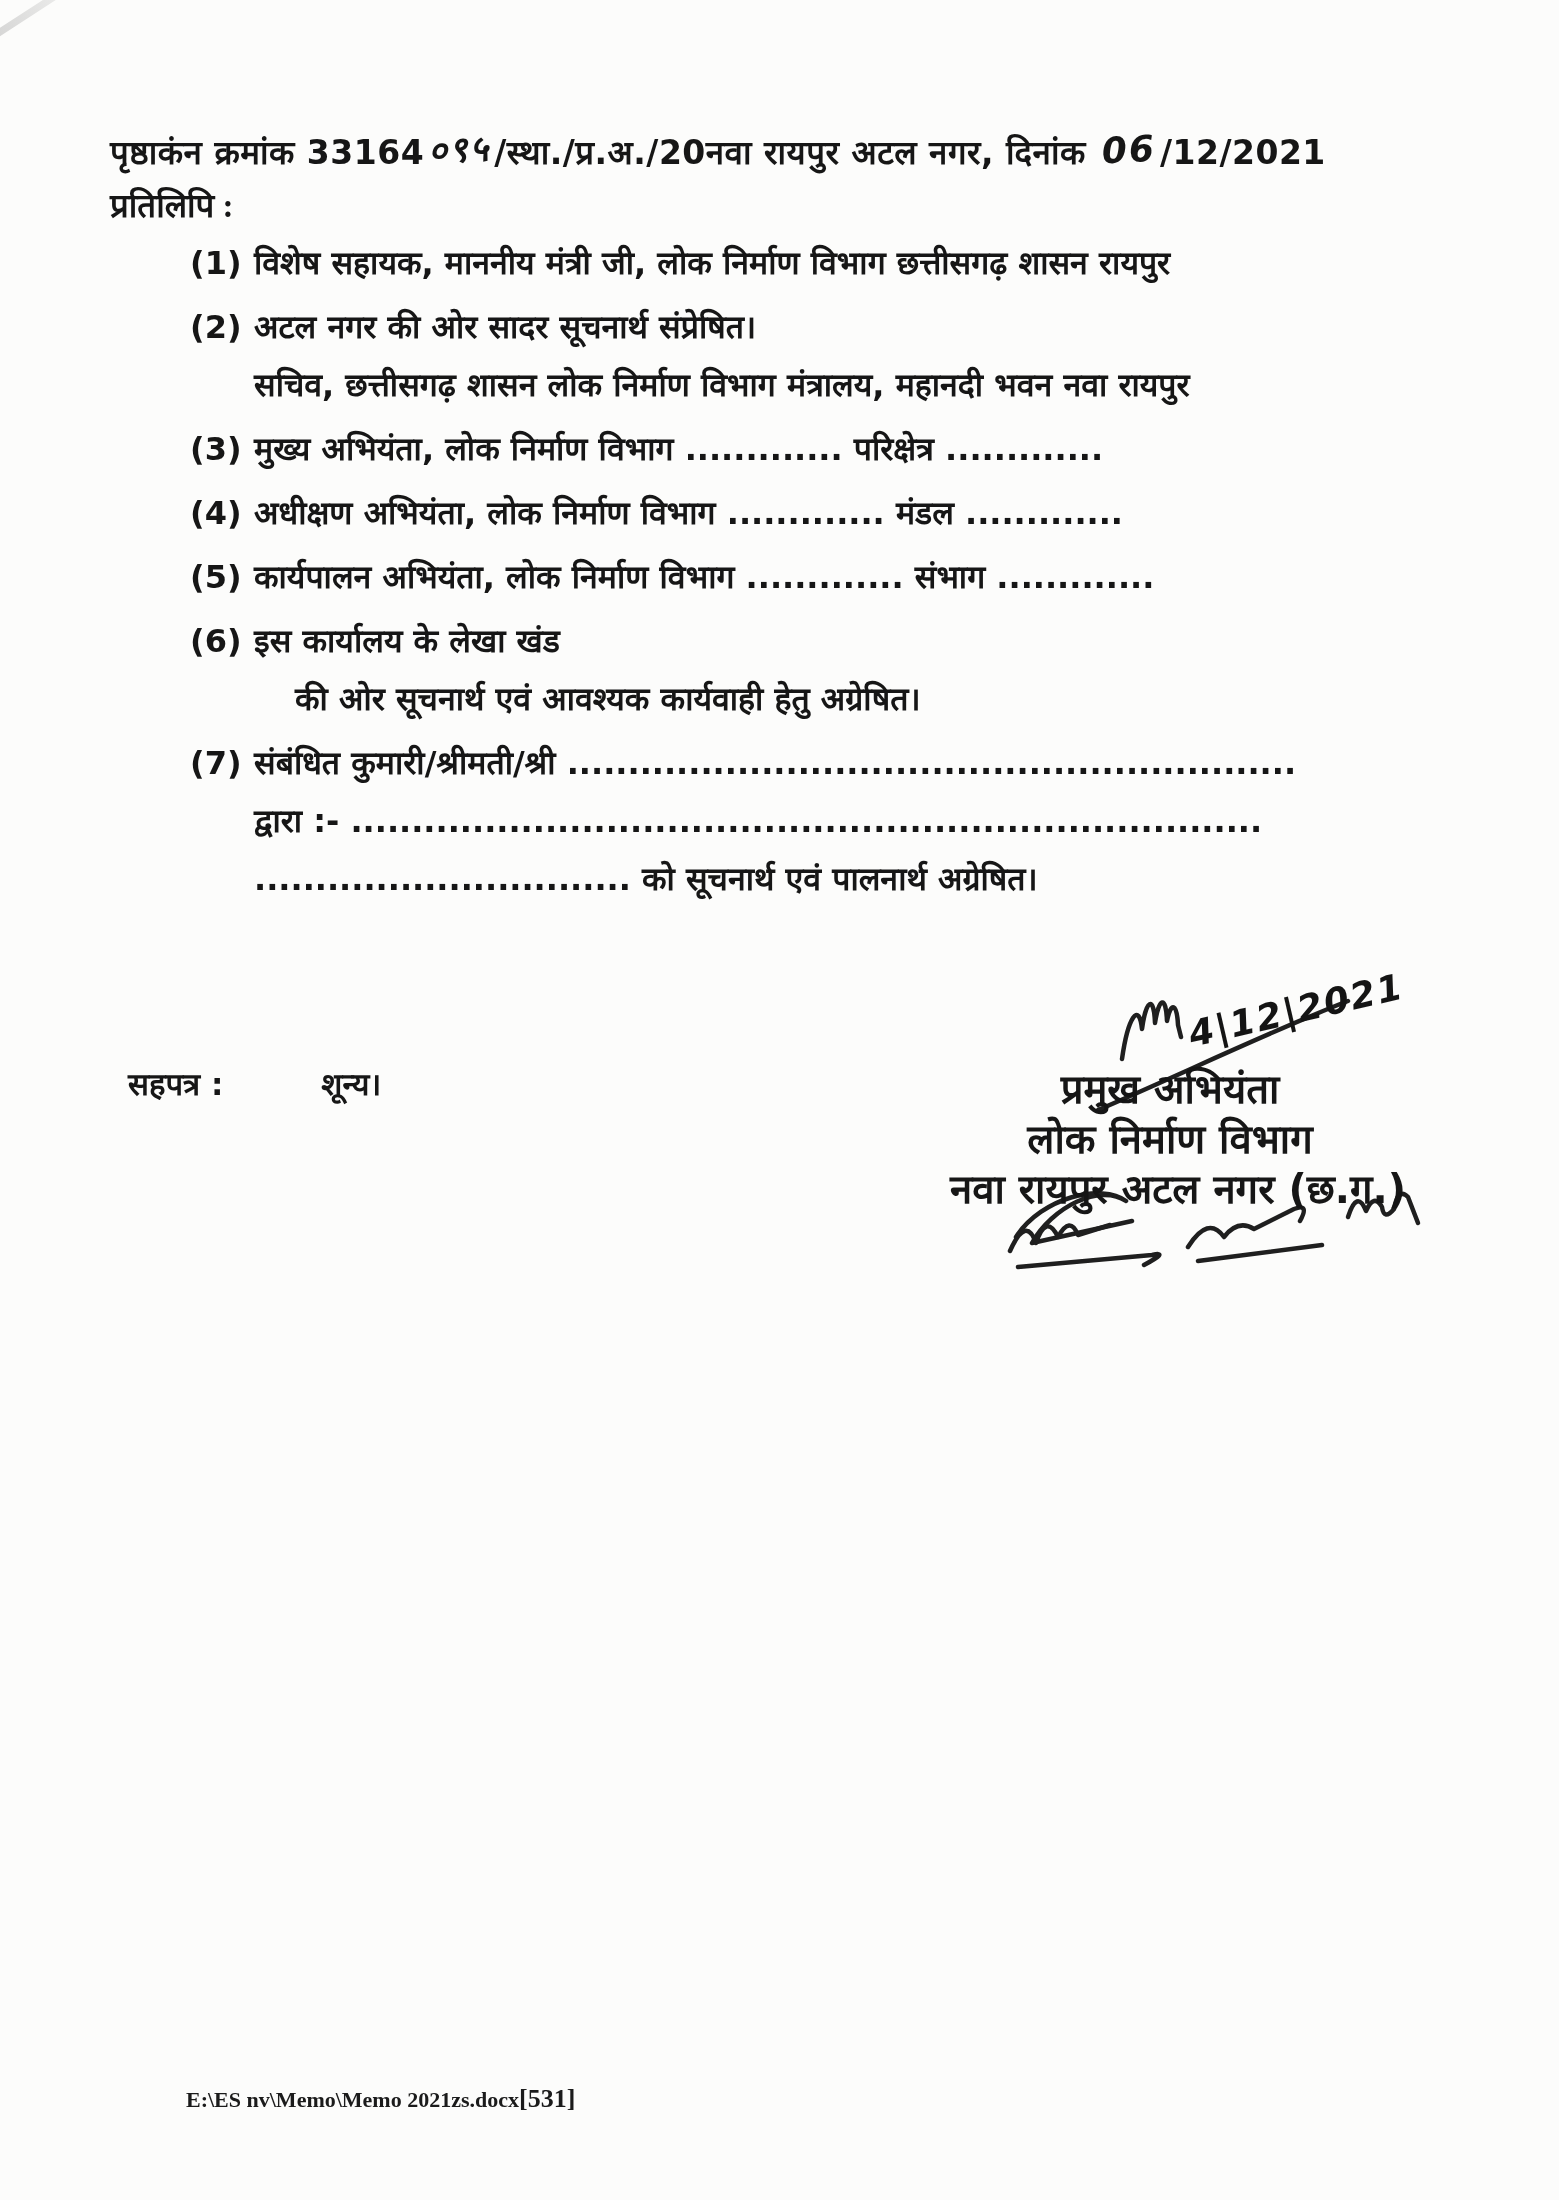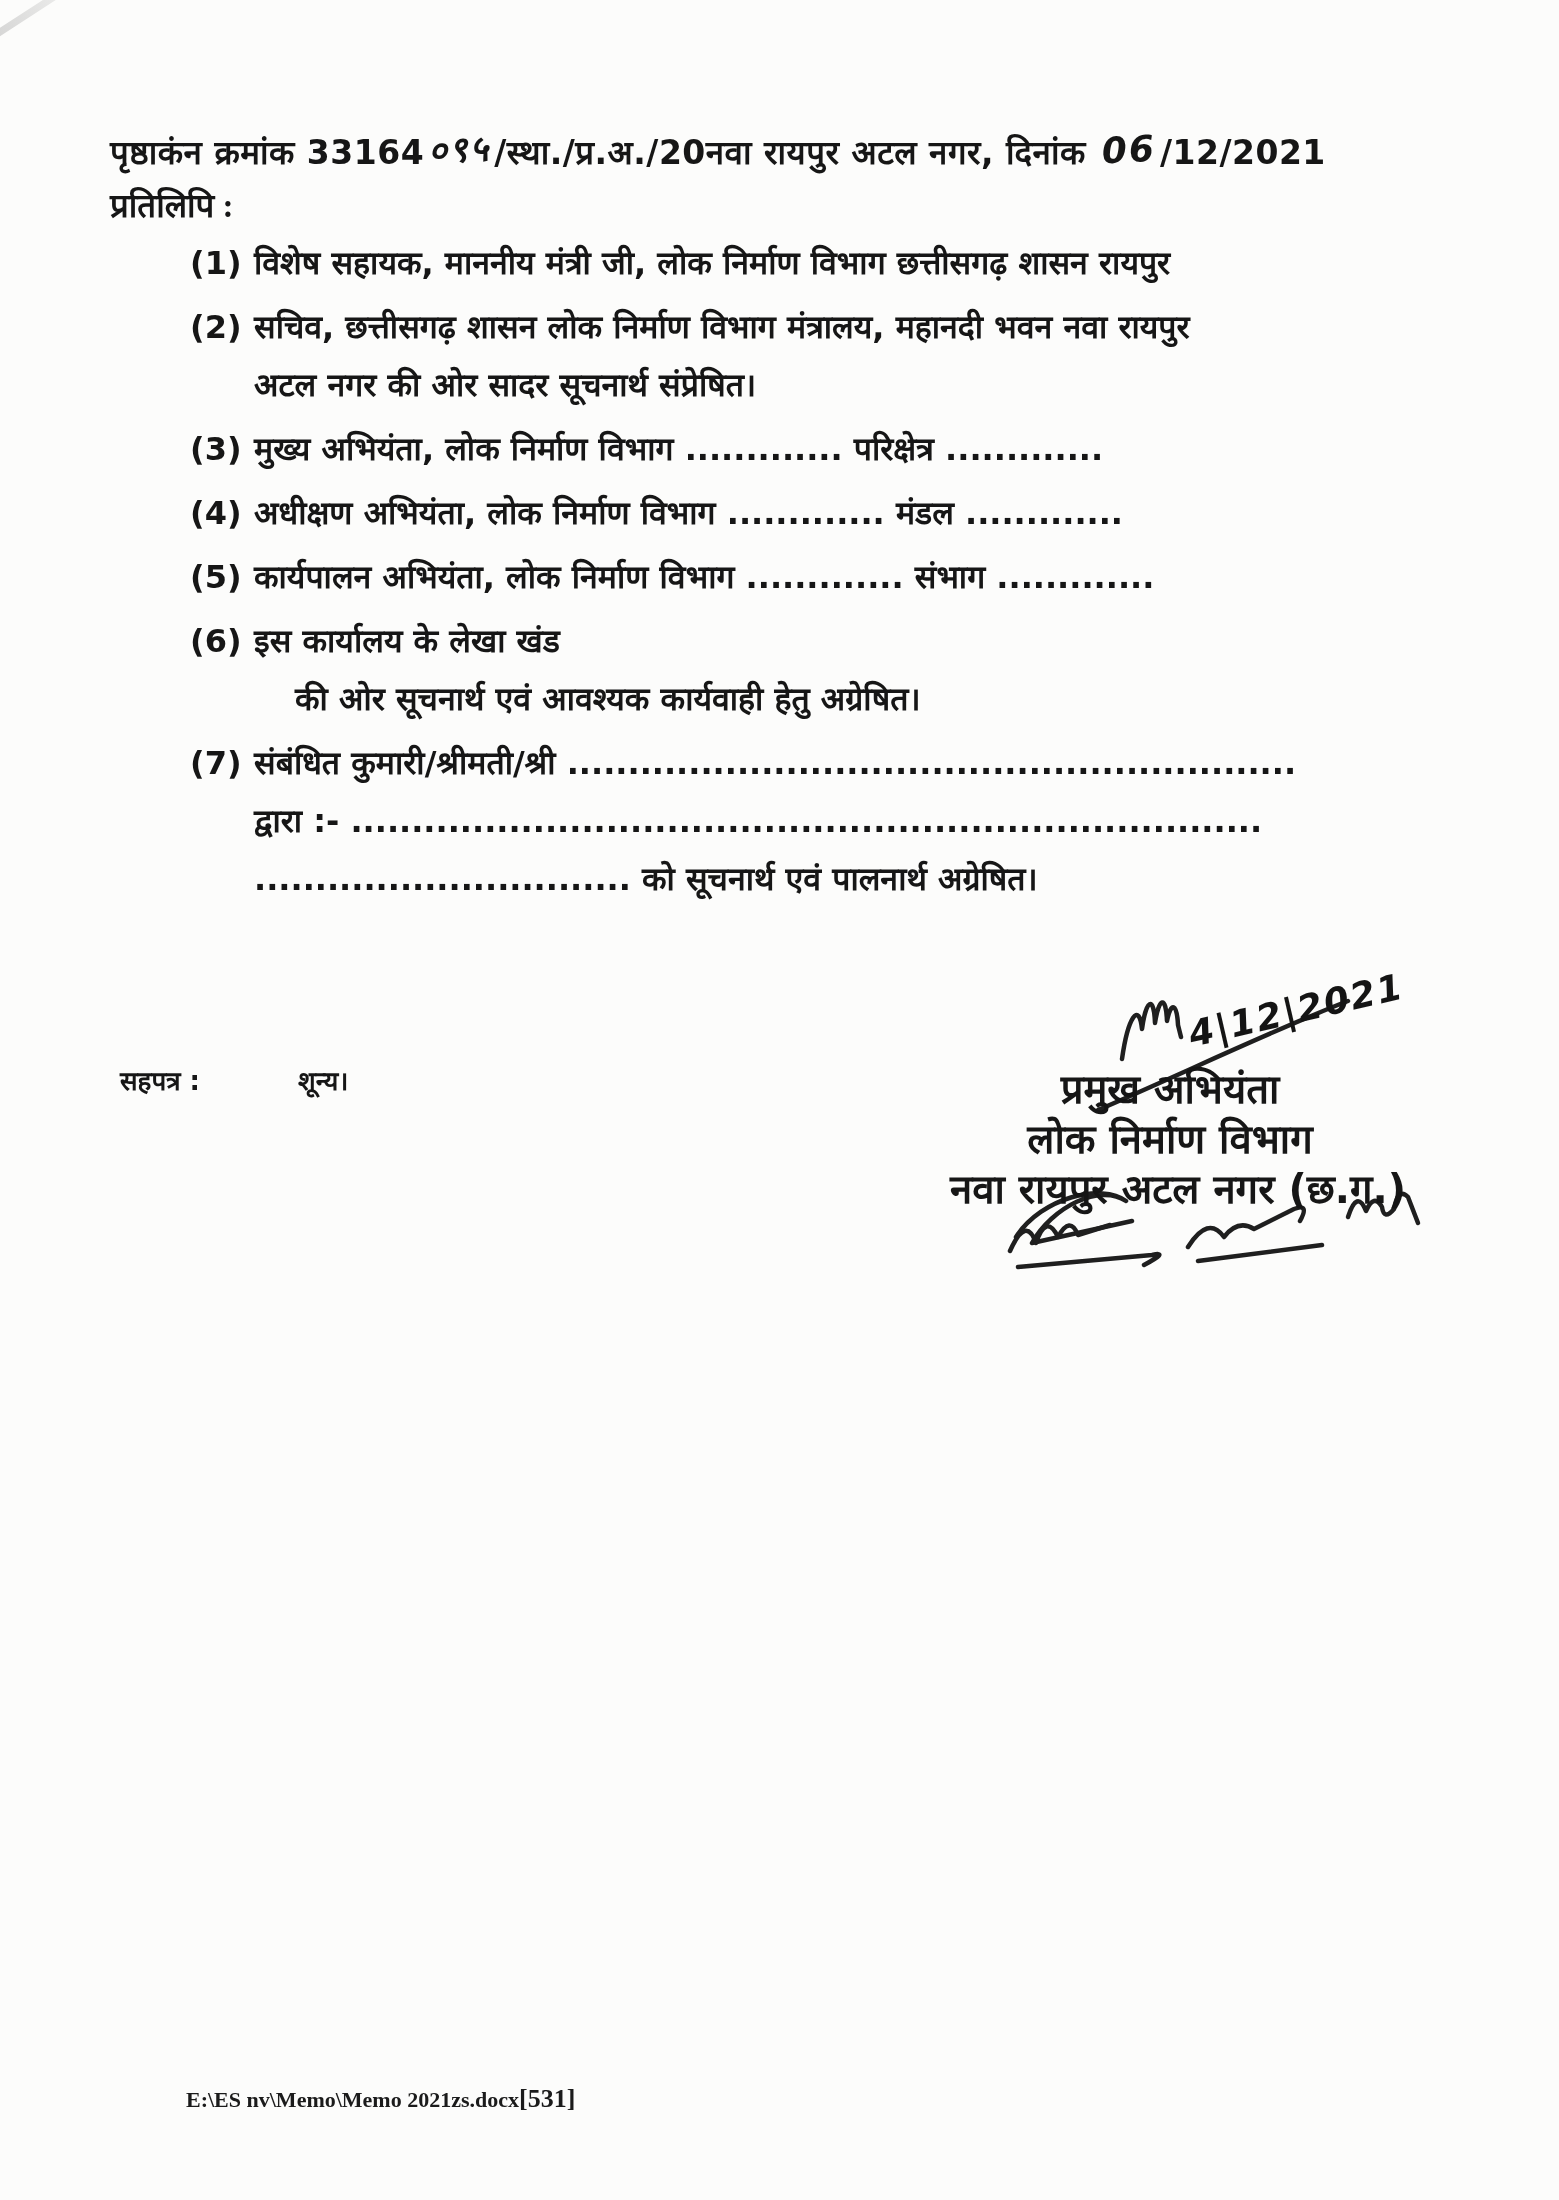--- a/index.html
+++ b/index.html
@@ -60,22 +60,22 @@
   }
   .item-num {
     flex: 0 0 64px;
     white-space: nowrap;
   }
   .item-body { flex: 1; }
   .item-body .line { white-space: nowrap; }
   .item-body .line.indent { margin-left: 41px; }
   .enclosure {
     position: absolute;
-    left: 120px; top: 1062px;
-    font-size: 26px;
+    left: 128px; top: 1062px;
+    font-size: 31px;
     white-space: nowrap;
   }
   .enclosure .enc-label { margin-right: 98px; }
   .signature-block {
     position: absolute;
     left: 950px; top: 1064px;
     width: 440px;
     text-align: center;
     font-size: 40px;
     line-height: 50px;
@@ -117,22 +117,22 @@
     <div class="item">
       <div class="item-num">(1)</div>
       <div class="item-body">
         <div class="line">विशेष सहायक, माननीय मंत्री जी, लोक निर्माण विभाग छत्तीसगढ़ शासन रायपुर</div>
       </div>
     </div>
 
     <div class="item">
       <div class="item-num">(2)</div>
       <div class="item-body">
+        <div class="line">अटल नगर की ओर सादर सूचनार्थ संप्रेषित।</div>
         <div class="line">सचिव, छत्तीसगढ़ शासन लोक निर्माण विभाग मंत्रालय, महानदी भवन नवा रायपुर</div>
-        <div class="line">अटल नगर की ओर सादर सूचनार्थ संप्रेषित।</div>
       </div>
     </div>
 
     <div class="item">
       <div class="item-num">(3)</div>
       <div class="item-body">
         <div class="line">मुख्य अभियंता, लोक निर्माण विभाग ............. परिक्षेत्र .............</div>
       </div>
     </div>
 

